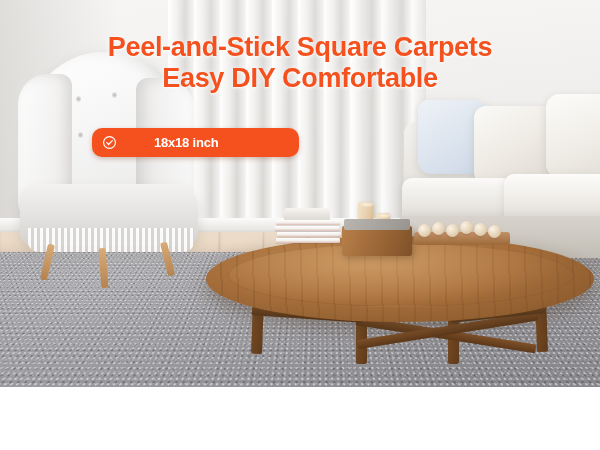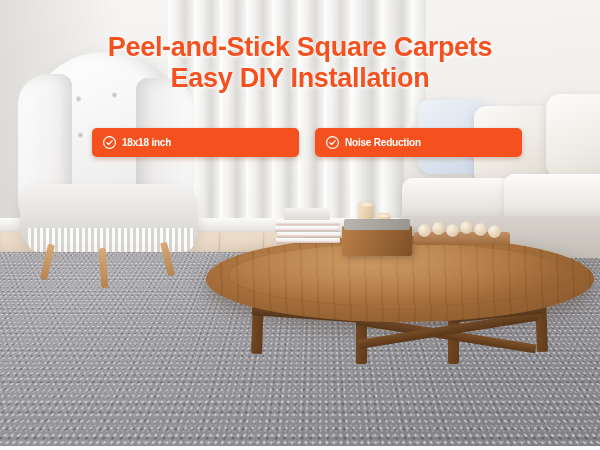--- a/index.html
+++ b/index.html
@@ -3,21 +3,21 @@
 <meta charset="utf-8">
 <style>
   html, body {
     margin: 0;
     padding: 0;
     background: #ffffff;
   }
   #stage {
     position: relative;
     width: 600px;
-    height: 446px;
+    height: 387px;
     overflow: hidden;
     font-family: "Liberation Sans", sans-serif;
     background: #000000;
   }
 
   
   .scene { position:absolute; inset:0; overflow:hidden; }
 
   
   .wall {
@@ -287,28 +287,29 @@
     position:absolute; left:92px; top:128px;
     display:flex; flex-wrap:wrap;
     gap:8px 16px;
     width:430px;
   }
   .badge {
     display:flex; align-items:center;
     box-sizing:border-box;
     width:207px; height:29px;
     padding:0 10px;
-    border-radius:5px;
+    border-radius:10px;
     background:#F4511E;
     color:#ffffff;
-    font-size:10px;
+    font-size:13px;
     font-weight:bold;
     letter-spacing:-.2px;
     white-space:nowrap;
     box-shadow: 0 2px 5px rgba(120,50,20,.28);
+    gap: 32px;
   }
   .badge-check {
     flex:0 0 auto;
     width:15px; height:15px;
     margin-right:5px;
     display:block;
   }
   .badge-label { overflow:hidden; }
 </style>
 </head>
@@ -399,38 +400,31 @@
       <div class="bead" style="left:240px;top:-12px;"></div>
       <div class="bead" style="left:254px;top:-15px;"></div>
       <div class="bead" style="left:268px;top:-13px;"></div>
       <div class="bead" style="left:282px;top:-11px;"></div>
     </div>
 
   </div>
 
   <div class="title">
     <span class="title-line">Peel-and-Stick Square Carpets</span>
-    <span class="title-line">Easy DIY Installation</span>
+    <span class="title-line">Easy DIY Comfortable</span>
   </div>
 
   <div class="badges">
 
     <div class="badge">
       <svg class="badge-check" viewBox="0 0 24 24">
         <circle cx="12" cy="12" r="9.5" fill="none" stroke="#ffffff" stroke-width="1.9"></circle>
         <path d="M7.6 12.3 L10.6 15.2 L16.5 8.9" fill="none" stroke="#ffffff" stroke-width="1.9" stroke-linecap="round" stroke-linejoin="round"></path>
       </svg>
       <span class="badge-label">18x18 inch</span>
     </div>
 
 
-    <div class="badge">
-      <svg class="badge-check" viewBox="0 0 24 24">
-        <circle cx="12" cy="12" r="9.5" fill="none" stroke="#ffffff" stroke-width="1.9"></circle>
-        <path d="M7.6 12.3 L10.6 15.2 L16.5 8.9" fill="none" stroke="#ffffff" stroke-width="1.9" stroke-linecap="round" stroke-linejoin="round"></path>
-      </svg>
-      <span class="badge-label">Noise Reduction</span>
-    </div>
 
 
   </div>
 
 </div>
 
 </body></html>

